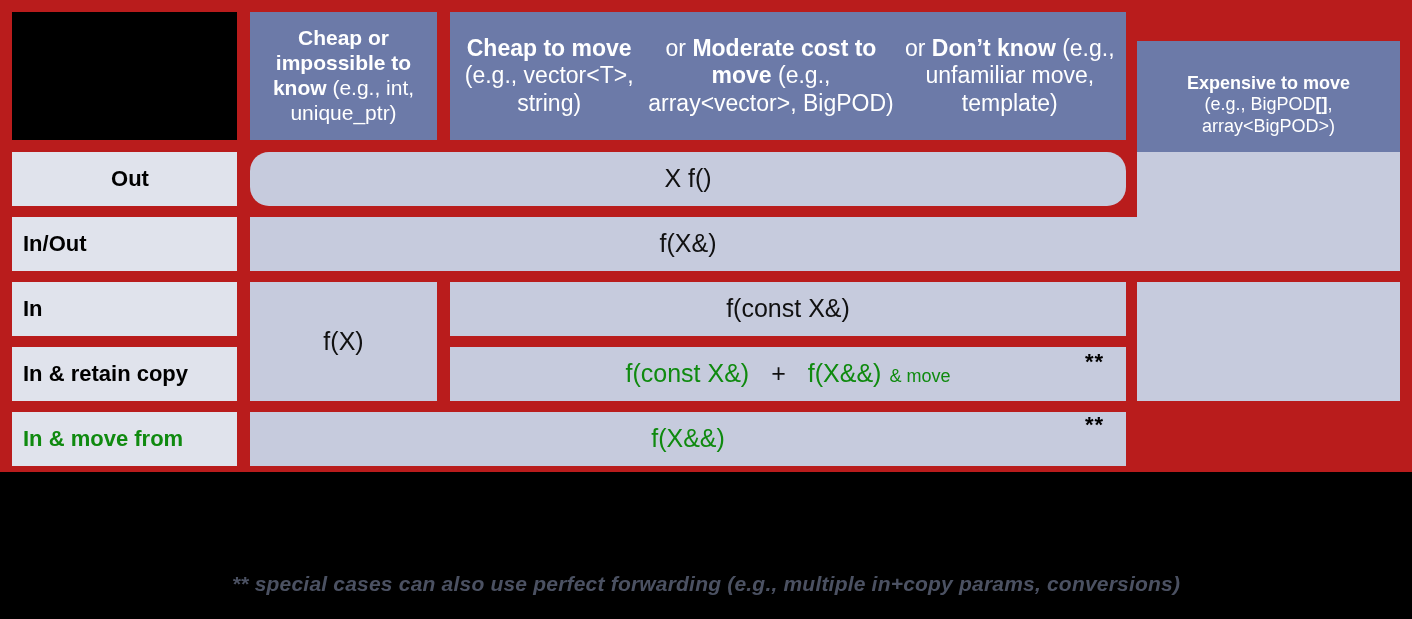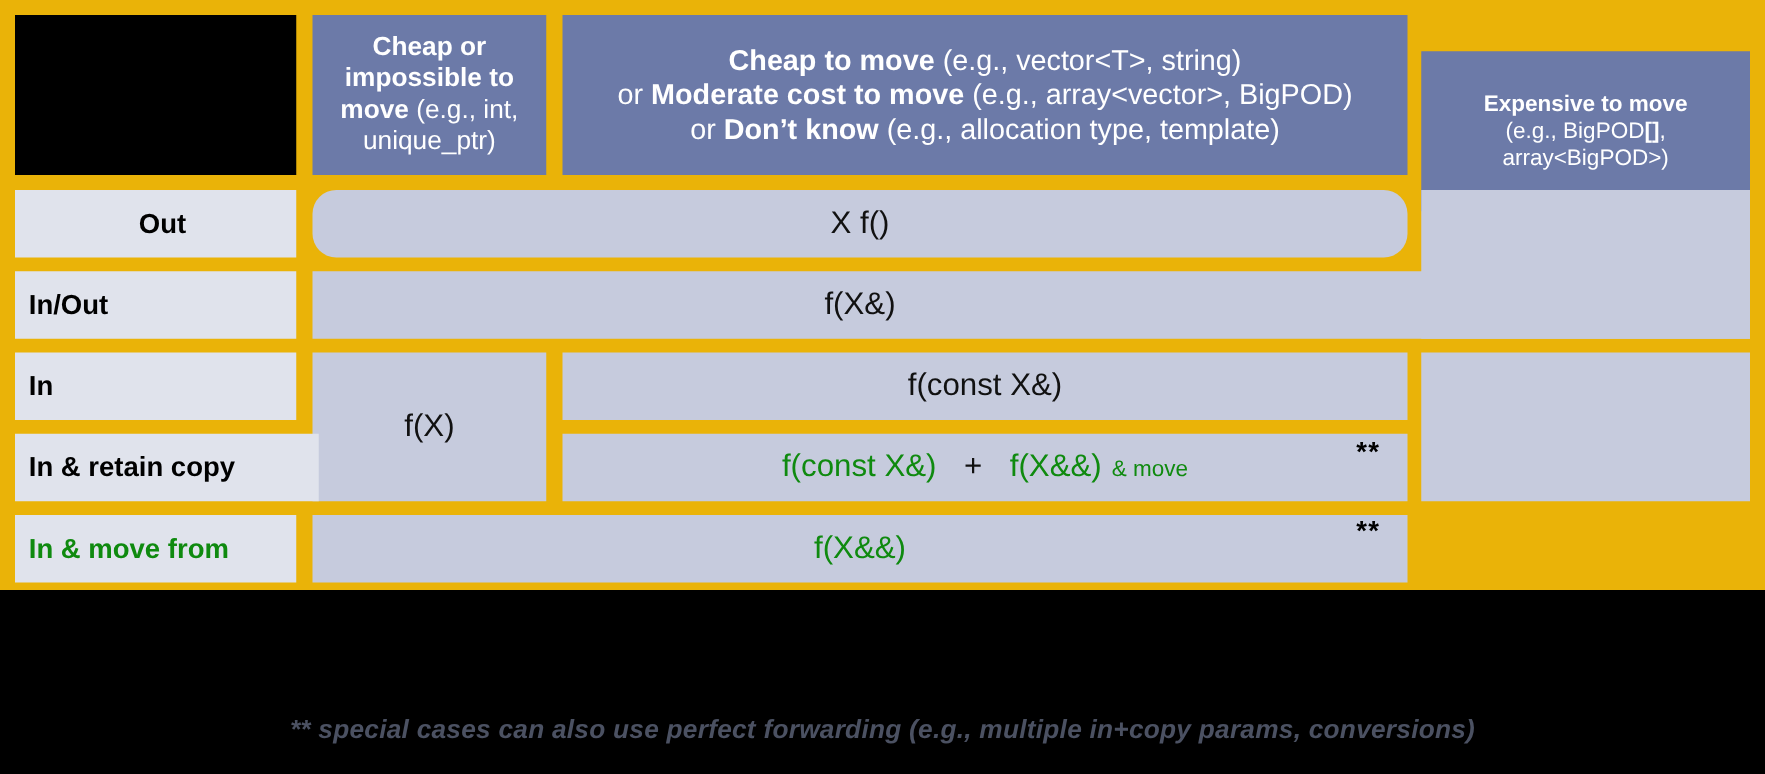--- a/index.html
+++ b/index.html
@@ -7,21 +7,21 @@
     width: 1412px;
     height: 619px;
     background: #ffffff;
     font-family: "Liberation Sans", sans-serif;
     overflow: hidden;
   }
   #root {
     position: relative;
     width: 1412px;
     height: 619px;
-    background: #eab308;
+    background: #b91c1c;
     text-decoration: underline;
   }
 
   
   .cell {
     position: absolute;
     display: flex;
     align-items: center;
     justify-content: center;
     text-align: center;
@@ -103,36 +103,36 @@
   <div class="cell blackbox" style="left:12px; top:12px; width:225px; height:128px;"></div>
 
   <div class="cell hdr" style="left:250px; top:12px; width:187px; height:128px; flex-direction:column;">
     <div>
       <b>Cheap or</b>
     </div>
     <div>
       <b>impossible to</b>
     </div>
     <div>
-      <b>move</b><span class="norm"> (e.g., int,</span>
+      <b>know</b><span class="norm"> (e.g., int,</span>
     </div>
     <div>
       <span class="norm">unique_ptr)</span>
     </div>
   </div>
 
-  <div class="cell hdr" style="left:450px; top:12px; width:676px; height:128px; flex-direction:column; font-size:23px;">
+  <div class="cell hdr" style="left:450px; top:12px; width:676px; height:128px; flex-direction:row; font-size:23px;">
     <div>
       <b>Cheap to move</b><span class="norm"> (e.g., vector&lt;T&gt;, string)</span>
     </div>
     <div>
       <span class="norm">or </span><b>Moderate cost to move</b><span class="norm"> (e.g., array&lt;vector&gt;, BigPOD)</span>
     </div>
     <div>
-      <span class="norm">or </span><b>Don’t know</b><span class="norm"> (e.g., allocation type, template)</span>
+      <span class="norm">or </span><b>Don’t know</b><span class="norm"> (e.g., unfamiliar move, template)</span>
     </div>
   </div>
 
   <div class="cell hdr" style="left:1137px; top:12px; width:263px; height:128px; flex-direction:column; font-size:18px;margin-top:29px;">
     <div>
       <b>Expensive to move</b>
     </div>
     <div>
       <span class="norm">(e.g., BigPOD</span><b>[]</b><span class="norm">,</span>
     </div>
@@ -162,21 +162,21 @@
 
   <div class="cell bodycell" style="left:250px; top:282px; width:187px; height:119px;">
     <span>f(X)</span>
   </div>
 
   <div class="cell bodycell" style="left:450px; top:282px; width:676px; height:54px;">
     <span>f(const X&amp;)</span>
   </div>
   <div class="cell bodycell" style="left:1137px; top:282px; width:263px; height:119px;"></div>
 
-  <div class="cell rowlabel" style="left:12px; top:347px; width:243px; height:54px;">
+  <div class="cell rowlabel" style="left:12px; top:347px; width:225px; height:54px;">
     <span>In &amp; retain copy</span>
   </div>
   <div class="cell bodycell green" style="left:450px; top:347px; width:676px; height:54px;">
     <span style="display:inline-flex; align-items:baseline; gap:0;">
       <span>f(const X&amp;)</span>
       <span class="plus-black" style="padding:0 22px;">+</span>
       <span>f(X&amp;&amp;)</span>
       <span class="small-green" style="padding-left:8px;">&amp; move</span>
     </span>
   </div>

